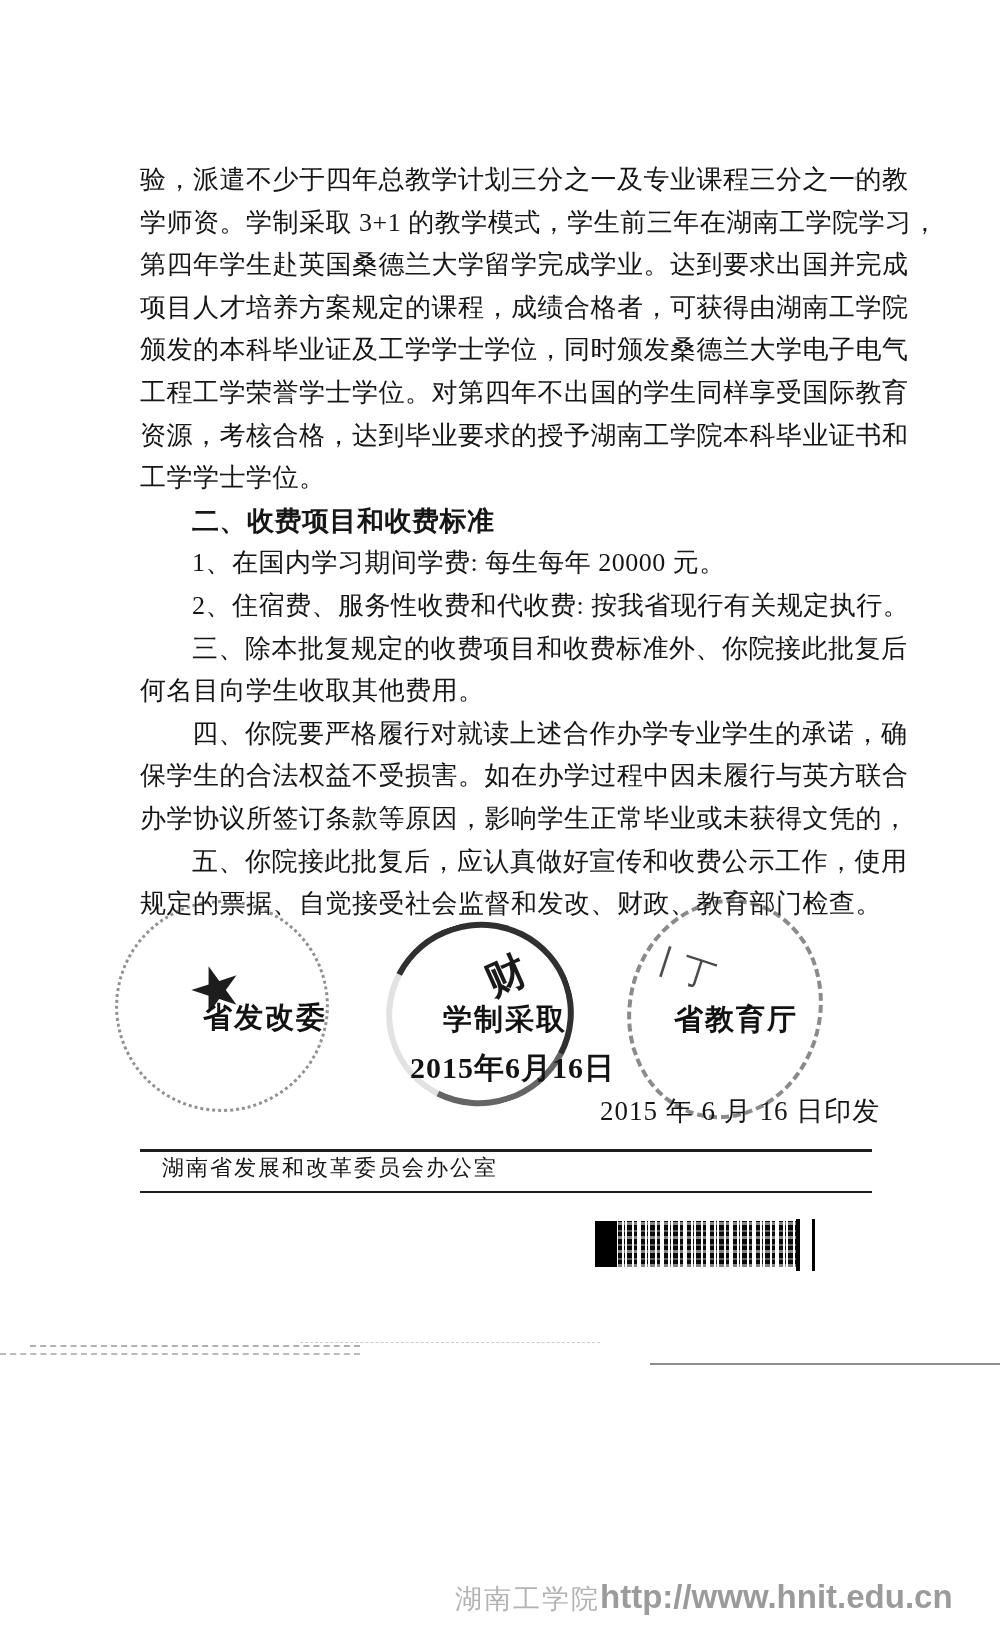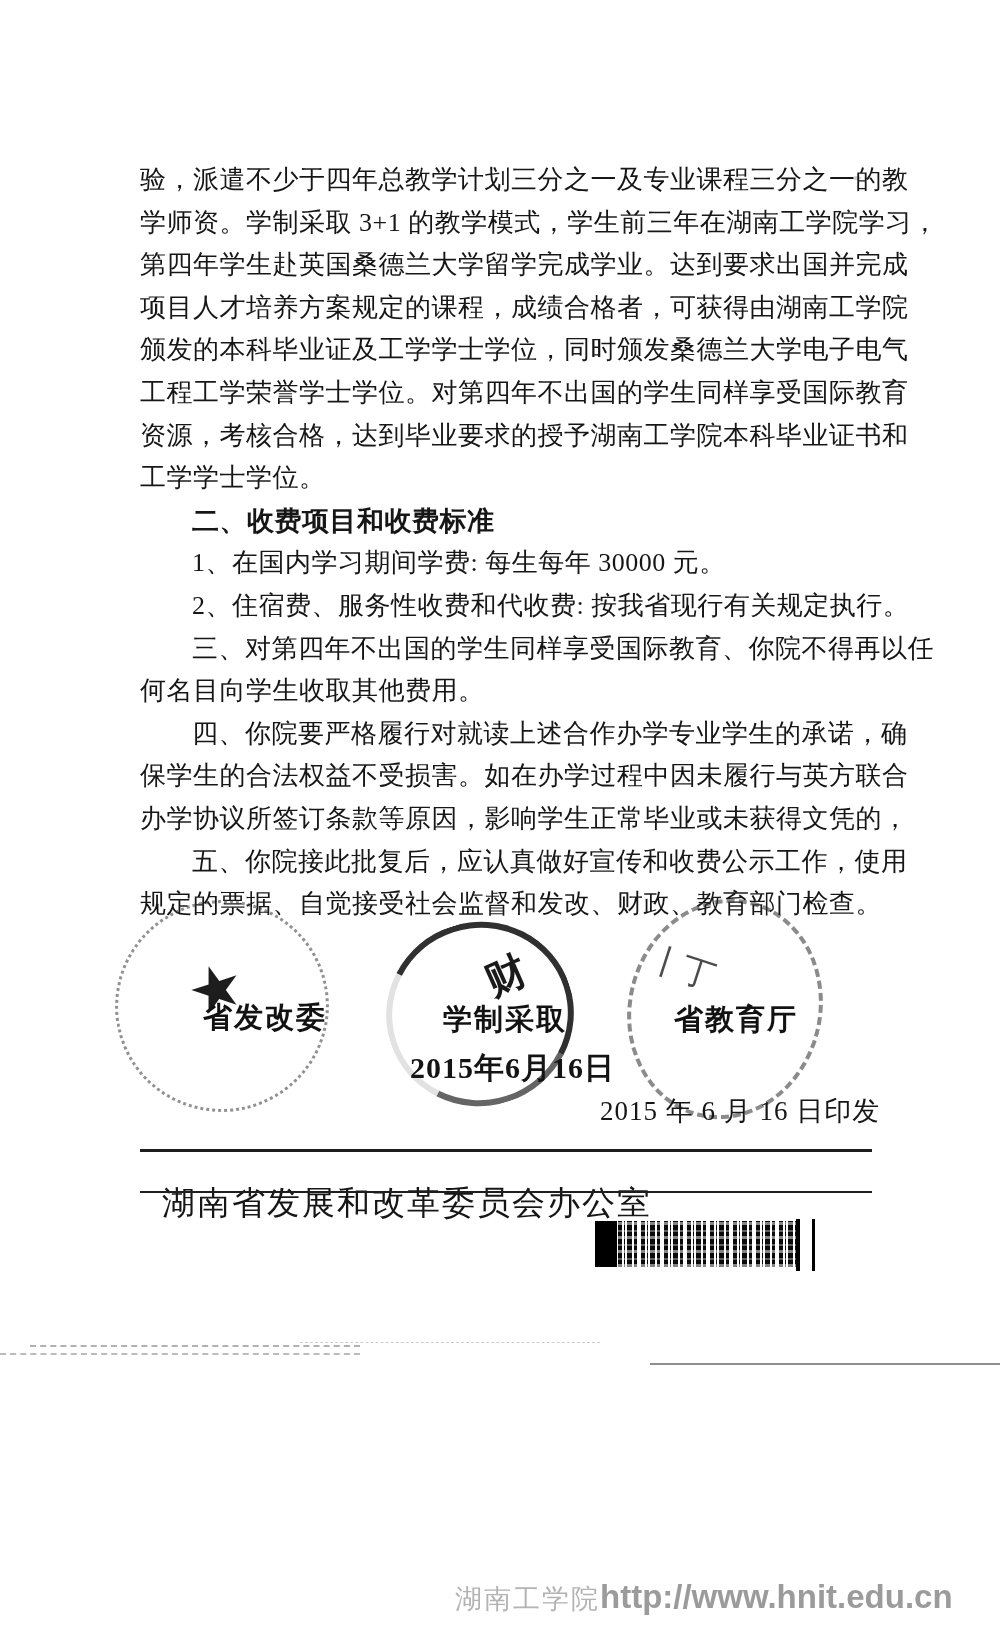--- a/index.html
+++ b/index.html
@@ -75,21 +75,21 @@
     position:absolute; left:410px; top:1048px;
     font-size:30px; font-weight:700; color:#141414;
     letter-spacing:1px; white-space:nowrap;
   }
   
   .footer-rule { position:absolute; left:140px; width:732px; background:#1e1e1e; }
   .footer-rule.top    { top:1149px; height:3px; }
   .footer-rule.bottom { top:1191px; height:2px; }
   .footer-org {
     position:absolute; left:162px; top:1153px;
-    font-size:33px; color:#161616; letter-spacing:2px; white-space:nowrap;margin-top:28px;
+    font-size:22px; color:#161616; letter-spacing:2px; white-space:nowrap;
   }
   .footer-date {
     position:absolute; left:600px; top:1093px;
     font-size:27px; color:#161616; letter-spacing:1px; white-space:nowrap;text-align:right;
   }
   
   .barcode {
     position:absolute; left:595px; top:1221px; width:220px; height:46px;
     background:
       repeating-linear-gradient(0deg, rgba(255,255,255,0.5) 0 3px, transparent 3px 7px, rgba(255,255,255,0.35) 7px 9px, transparent 9px 14px),
@@ -129,23 +129,23 @@
   <div class="doc-text">
     <div class="line">验，派遣不少于四年总教学计划三分之一及专业课程三分之一的教</div>
     <div class="line">学师资。学制采取 3+1 的教学模式，学生前三年在湖南工学院学习，</div>
     <div class="line">第四年学生赴英国桑德兰大学留学完成学业。达到要求出国并完成</div>
     <div class="line">项目人才培养方案规定的课程，成绩合格者，可获得由湖南工学院</div>
     <div class="line">颁发的本科毕业证及工学学士学位，同时颁发桑德兰大学电子电气</div>
     <div class="line">工程工学荣誉学士学位。对第四年不出国的学生同样享受国际教育</div>
     <div class="line">资源，考核合格，达到毕业要求的授予湖南工学院本科毕业证书和</div>
     <div class="line">工学学士学位。</div>
     <div class="line indent bold-hei">二、收费项目和收费标准</div>
-    <div class="line indent">1、在国内学习期间学费: 每生每年 30000 元。</div>
+    <div class="line indent">1、在国内学习期间学费: 每生每年 20000 元。</div>
     <div class="line indent">2、住宿费、服务性收费和代收费: 按我省现行有关规定执行。</div>
-    <div class="line indent">三、对第四年不出国的学生同样享受国际教育、你院不得再以任</div>
+    <div class="line indent">三、除本批复规定的收费项目和收费标准外、你院接此批复后</div>
     <div class="line">何名目向学生收取其他费用。</div>
     <div class="line indent">四、你院要严格履行对就读上述合作办学专业学生的承诺，确</div>
     <div class="line">保学生的合法权益不受损害。如在办学过程中因未履行与英方联合</div>
     <div class="line">办学协议所签订条款等原因，影响学生正常毕业或未获得文凭的，</div>
     <div class="line indent">五、你院接此批复后，应认真做好宣传和收费公示工作，使用</div>
     <div class="line">规定的票据、自觉接受社会监督和发改、财政、教育部门检查。</div>
   </div>
 
   <div class="seal-circle fagai"></div>
   <div class="seal-circle caizheng"></div>

